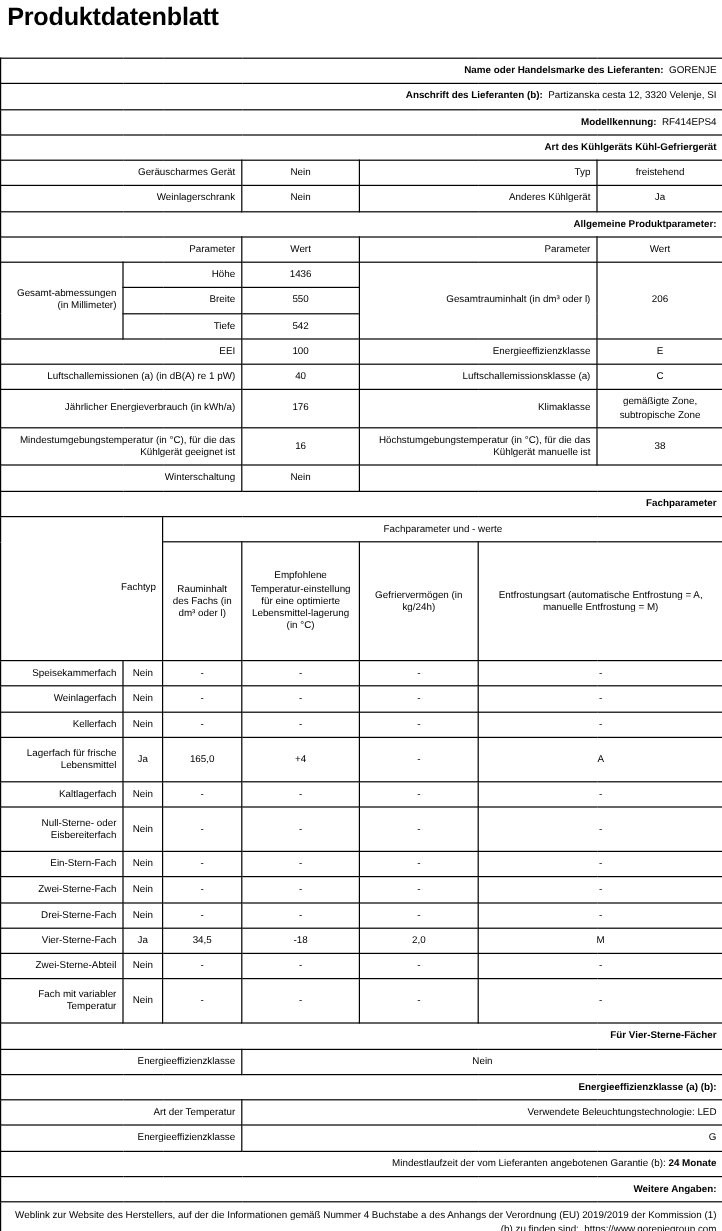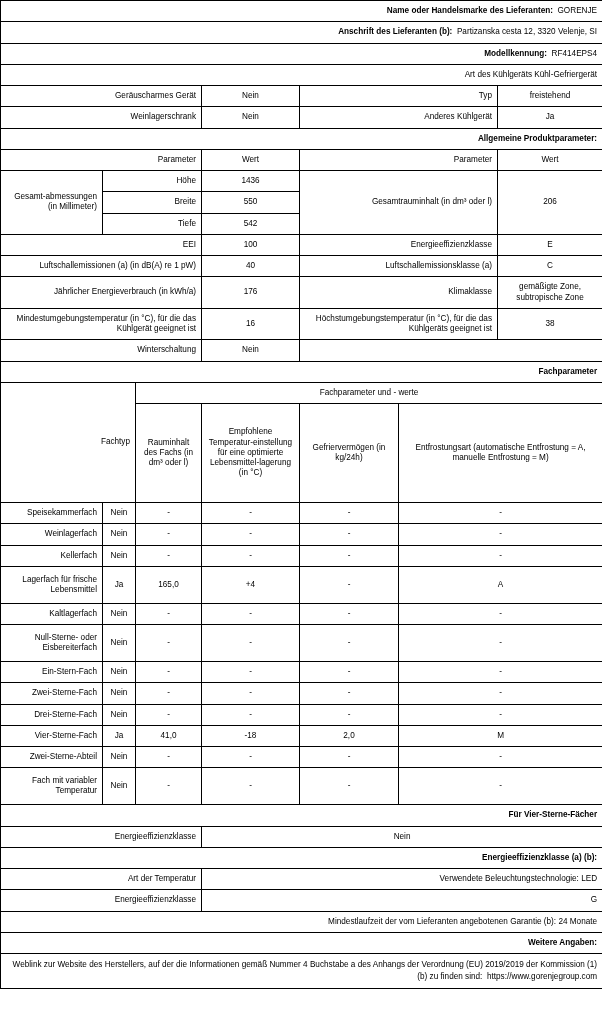--- a/index.html
+++ b/index.html
@@ -50,20 +50,23 @@
   td.l { text-align: right; }
   td.c { text-align: center; }
   td.b { font-weight: bold; margin-left: 44px; }
   .footer-cell { padding: 6px 5px 8px 5px; line-height: 1.45; }
 </style>
 </head>
 <body>
 
 <div class="sheet">
 
+  <div class="title-band">
+    <div class="title">Produktdatenblatt</div>
+  </div>
 
   <table class="grid">
     <colgroup>
       <col style="width:102px">
       <col style="width:33px">
       <col style="width:66px">
       <col style="width:98px">
       <col style="width:99px">
       <col style="width:99px">
       <col style="width:105px">
@@ -73,21 +76,21 @@
       <tr>
         <td class="l" colspan="7"><span class="b" style="font-weight:bold">Name oder Handelsmarke des Lieferanten:</span>&nbsp;&nbsp;<span>GORENJE</span></td>
       </tr>
       <tr>
         <td class="l" colspan="7"><span style="font-weight:bold">Anschrift des Lieferanten (b):</span>&nbsp;&nbsp;<span>Partizanska cesta 12, 3320 Velenje, SI</span></td>
       </tr>
       <tr>
         <td class="l" colspan="7"><span style="font-weight:bold">Modellkennung:</span>&nbsp;&nbsp;<span>RF414EPS4</span></td>
       </tr>
       <tr>
-        <td class="l" colspan="7"><span style="font-weight:normal">Art des Kühlgeräts</span>&nbsp;<span style="font-weight:normal">Kühl-Gefriergerät</span></td>
+        <td class="l" colspan="7"><span style="font-weight:bold">Art des Kühlgeräts</span>&nbsp;<span style="font-weight:bold">Kühl-Gefriergerät</span></td>
       </tr>
 
       <tr>
         <td class="l" colspan="3">Geräuscharmes Gerät</td>
         <td class="c">Nein</td>
         <td class="l" colspan="2">Typ</td>
         <td class="c">freistehend</td>
       </tr>
       <tr>
         <td class="l" colspan="3">Weinlagerschrank</td>
@@ -136,21 +139,21 @@
       </tr>
       <tr>
         <td class="l" colspan="3">Jährlicher Energieverbrauch (in kWh/a)</td>
         <td class="c">176</td>
         <td class="l" colspan="2">Klimaklasse</td>
         <td class="c">gemäßigte Zone, subtropische Zone</td>
       </tr>
       <tr>
         <td class="l" colspan="3">Mindestumgebungstemperatur (in °C), für die das Kühlgerät geeignet ist</td>
         <td class="c">16</td>
-        <td class="l" colspan="2">Höchstumgebungstemperatur (in °C), für die das Kühlgeräts geeignet ist</td>
+        <td class="l" colspan="2">Höchstumgebungstemperatur (in °C), für die das Kühlgerät manuelle ist</td>
         <td class="c">38</td>
       </tr>
       <tr>
         <td class="l" colspan="3">Winterschaltung</td>
         <td class="c">Nein</td>
         <td class="l" colspan="3"></td>
       </tr>
 
       <tr>
         <td class="l b" colspan="7">Fachparameter</td>
@@ -234,21 +237,21 @@
         <td class="l">Drei-Sterne-Fach</td>
         <td class="c">Nein</td>
         <td class="c">-</td>
         <td class="c">-</td>
         <td class="c">-</td>
         <td class="c" colspan="2">-</td>
       </tr>
       <tr>
         <td class="l">Vier-Sterne-Fach</td>
         <td class="c">Ja</td>
-        <td class="c">41,0</td>
+        <td class="c">34,5</td>
         <td class="c">-18</td>
         <td class="c">2,0</td>
         <td class="c" colspan="2">M</td>
       </tr>
       <tr>
         <td class="l">Zwei-Sterne-Abteil</td>
         <td class="c">Nein</td>
         <td class="c">-</td>
         <td class="c">-</td>
         <td class="c">-</td>
@@ -277,21 +280,21 @@
       <tr>
         <td class="l" colspan="3">Art der Temperatur</td>
         <td class="l" colspan="4">Verwendete Beleuchtungstechnologie: LED</td>
       </tr>
       <tr>
         <td class="l" colspan="3">Energieeffizienzklasse</td>
         <td class="l" colspan="4">G</td>
       </tr>
 
       <tr>
-        <td class="l" colspan="7"><span style="font-weight:normal">Mindestlaufzeit der vom Lieferanten angebotenen Garantie (b):</span>&nbsp;<span style="font-weight:normal">24 Monate</span></td>
+        <td class="l" colspan="7"><span style="font-weight:normal">Mindestlaufzeit der vom Lieferanten angebotenen Garantie (b):</span>&nbsp;<span style="font-weight:bold">24 Monate</span></td>
       </tr>
 
       <tr>
         <td class="l b" colspan="7">Weitere Angaben:</td>
       </tr>
       <tr>
         <td class="l footer-cell" colspan="7"><span>Weblink zur Website des Herstellers, auf der die Informationen gemäß Nummer 4 Buchstabe a des Anhangs der Verordnung (EU) 2019/2019 der Kommission (1) (b) zu finden sind:</span>&nbsp;&nbsp;<span>https://www.gorenjegroup.com</span></td>
       </tr>
 
     </tbody>

